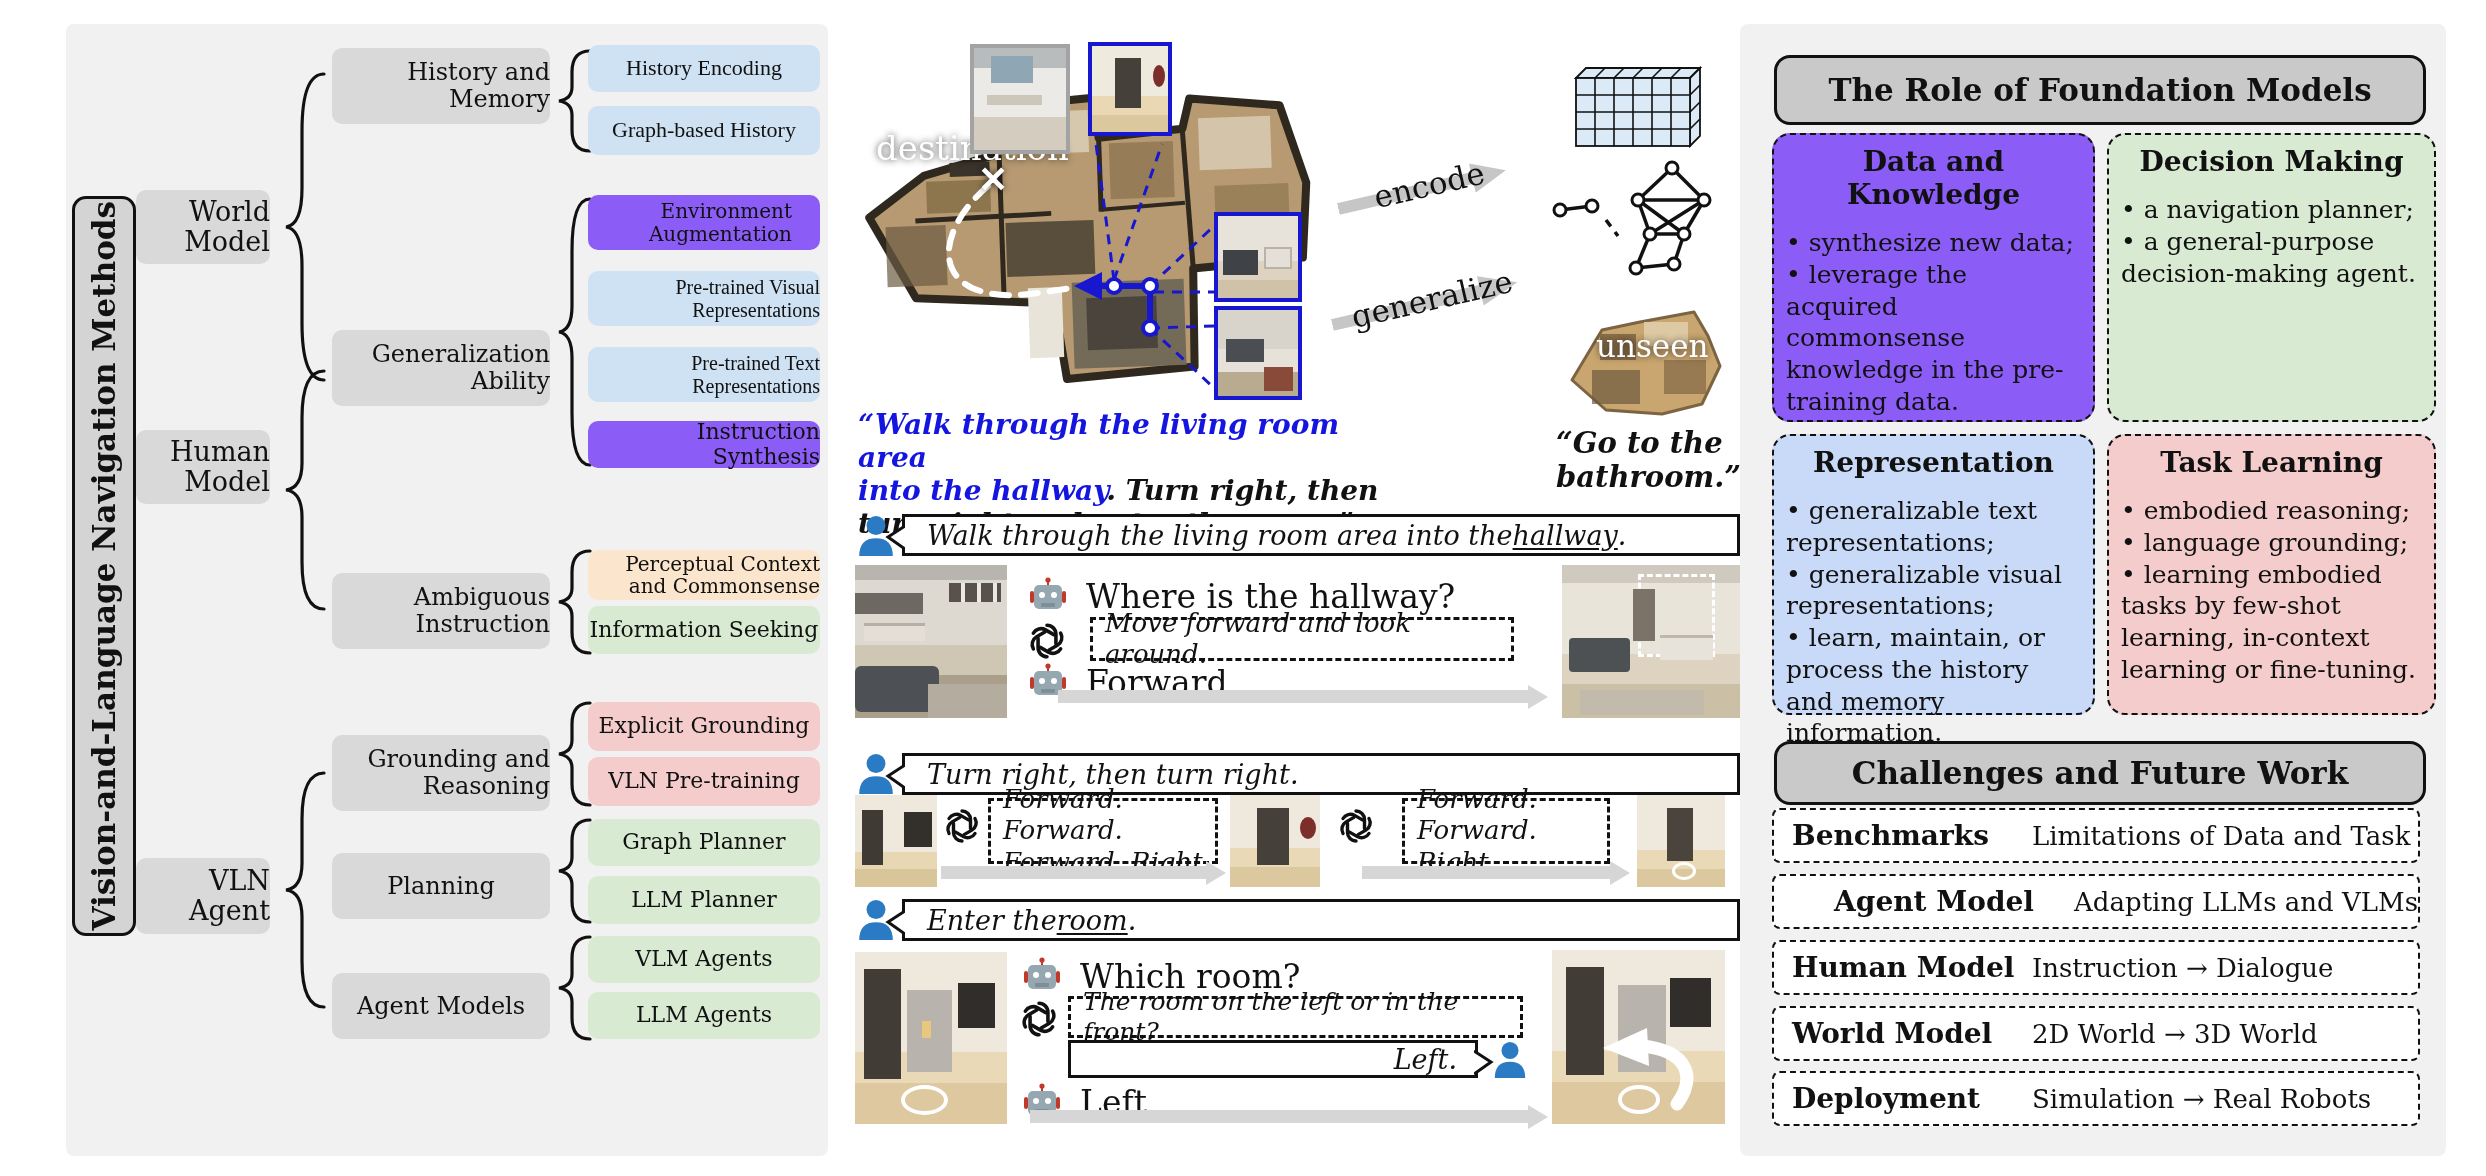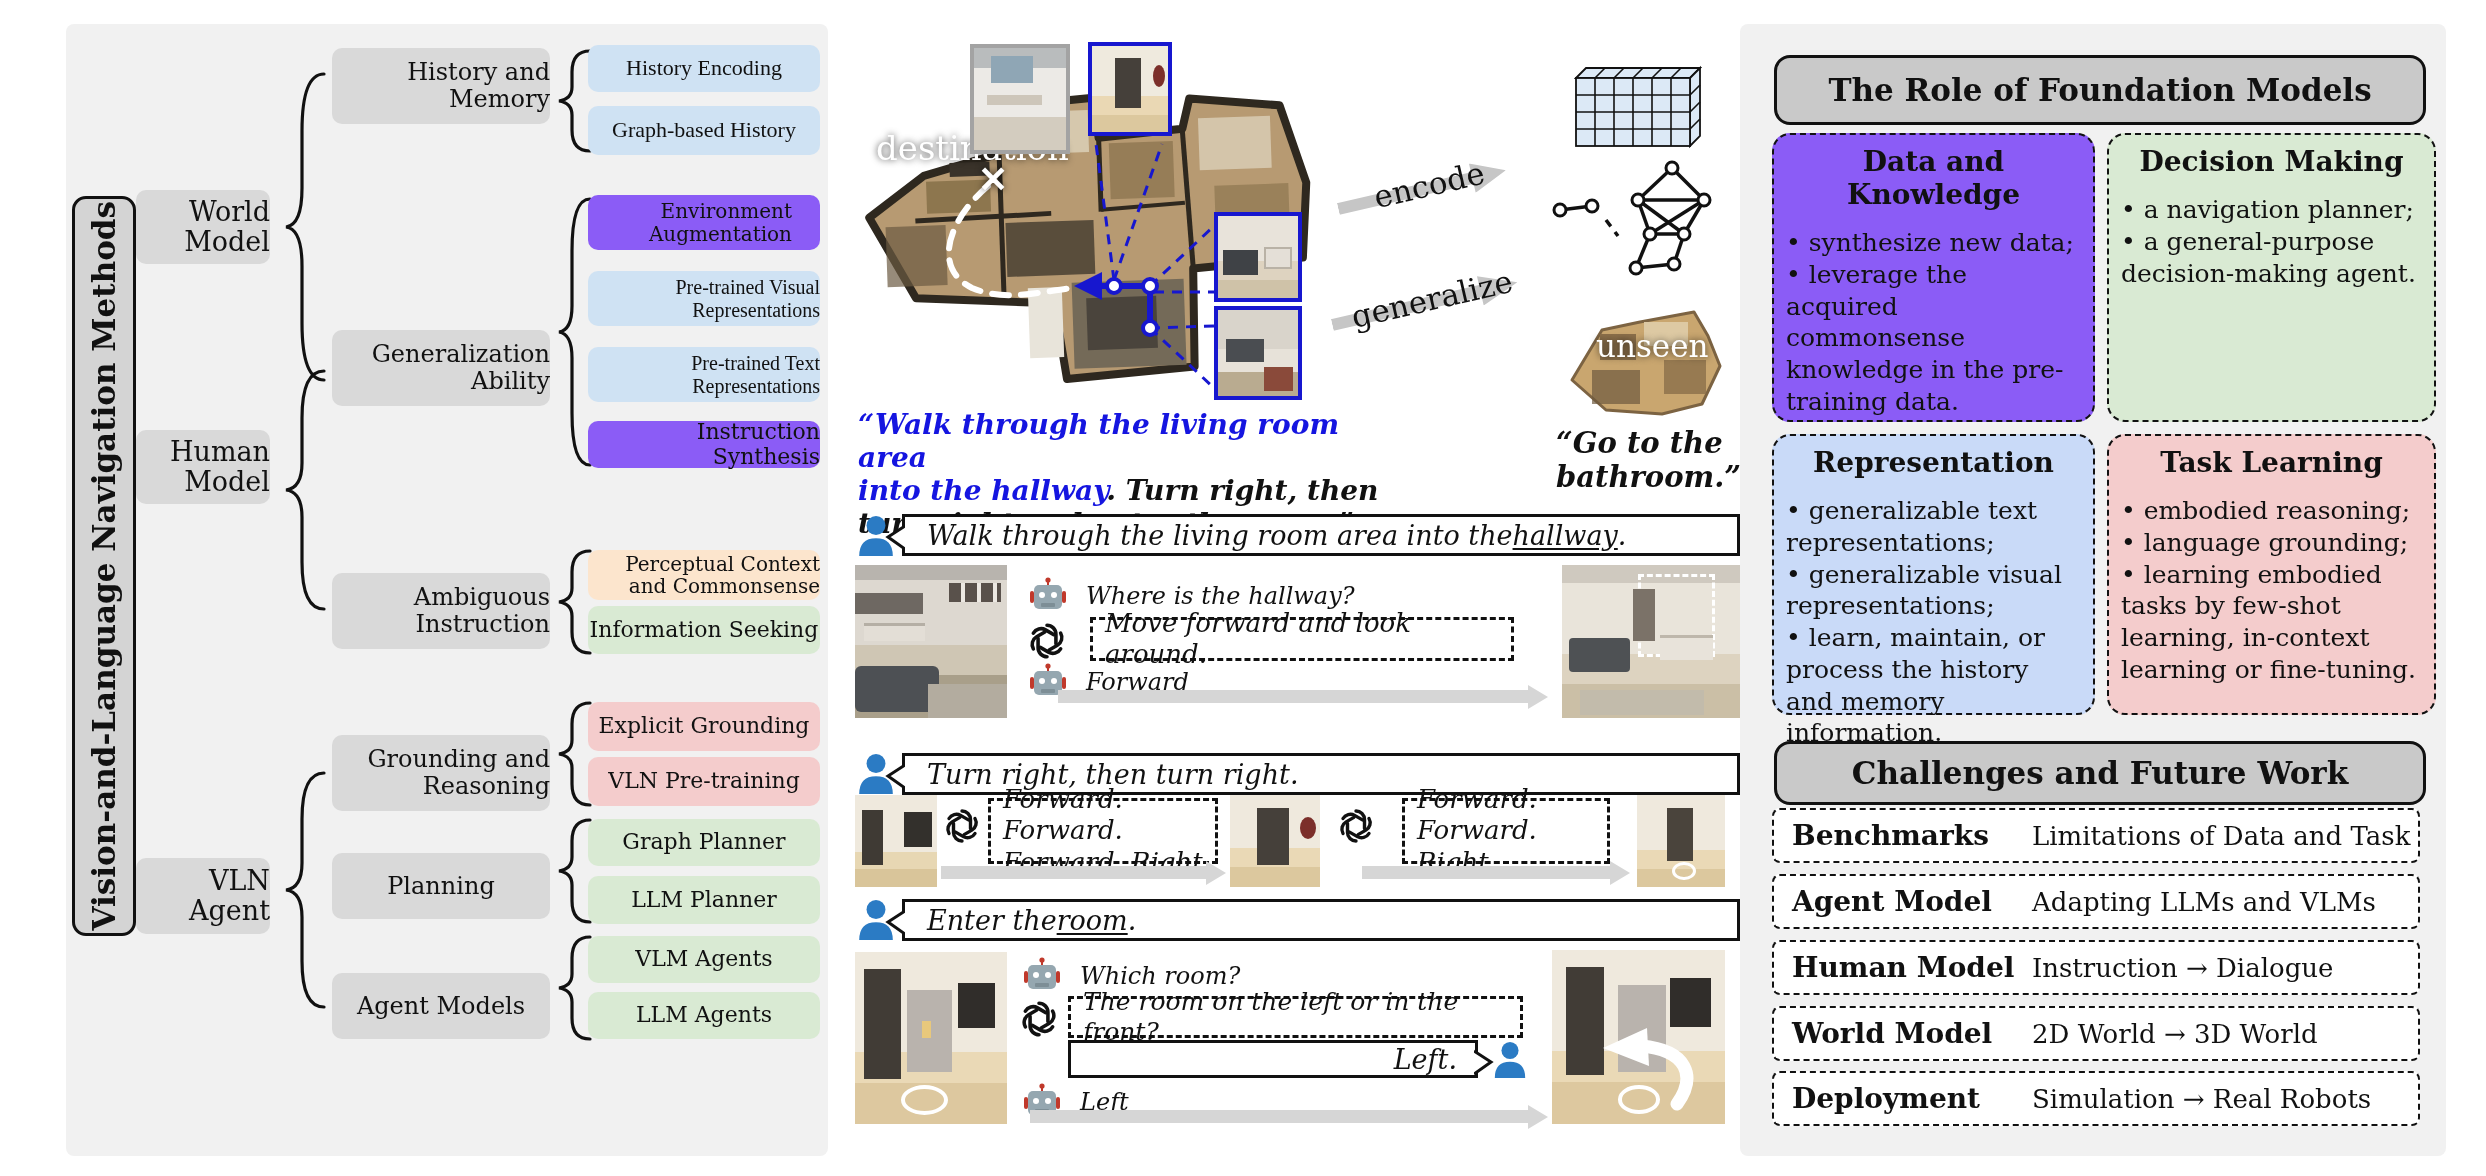--- a/index.html
+++ b/index.html
@@ -19,21 +19,21 @@
   .leaf.sm{font-size:20px;}
   .c-blue{background:#cfe2f3;font-family:Liberation Serif, serif;}.c-yellow{background:#8b5cf6;}.c-orange{background:#fce5cd;}
   .c-green{background:#d9ead3;}.c-red{background:#f4cccc;}
   .brace{position:absolute;}
   .brace path{stroke:#111;stroke-width:3.2;fill:none;stroke-linecap:round;}
   
   .speech{position:absolute;background:#fff;border:3px solid #111;display:flex;align-items:center;
           font-style:italic;font-size:27px;padding-left:22px;box-sizing:border-box;}
   .dashedbox{position:absolute;border:3px dashed #111;font-style:italic;font-size:26px;
              display:flex;flex-direction:column;justify-content:center;padding-left:12px;box-sizing:border-box;line-height:1.2;}
-  .chatline{position:absolute;display:flex;align-items:center;gap:18px;font-style:italic;font-size:24px;}
+  .chatline{position:absolute;display:flex;align-items:center;gap:18px;font-size:33px;}
   .garrow{position:absolute;height:13px;background:#d6d6d6;}
   .garrow:after{content:"";position:absolute;right:-20px;top:calc(50% - 12px);
                 border-top:12px solid transparent;border-bottom:12px solid transparent;border-left:20px solid #d6d6d6;}
   .bigarrow{position:absolute;transform-origin:left center;}
   .bigarrow .body{position:absolute;left:0;top:16px;height:30px;background:#c6c6c6;width:100%;
                   clip-path:polygon(0 30%,80% 30%,80% 0,100% 50%,80% 100%,80% 70%,0 70%);}
   .bigarrow .lab{position:absolute;left:8px;top:10px;width:100%;text-align:center;font-size:31px;color:#111;}
   .instr{position:absolute;font-weight:bold;font-style:italic;font-size:28px;line-height:1.18;}
   .blue{color:#1515e0;}
   .photo{position:absolute;overflow:hidden;}
@@ -551,21 +551,21 @@
 </div>
 
 <div class="hdr" style="left:1774px;top:741px;width:646px;height:58px;">
   <span>Challenges and Future Work</span>
   </div>
 
 <div class="chrow" style="left:1772px;top:808px;width:648px;height:55px;">
   <span class="lab">Benchmarks</span>
   <span class="val">Limitations of Data and Task</span>
   </div>
-<div class="chrow" style="left:1772px;top:874px;width:648px;height:55px;">
+<div class="chrow" style="left:1772px;top:874px;width:648px;height:55px;justify-content:flex-end;">
   <span class="lab">Agent Model</span>
   <span class="val">Adapting LLMs and VLMs</span>
   </div>
 <div class="chrow" style="left:1772px;top:940px;width:648px;height:55px;">
   <span class="lab">Human Model</span>
   <span class="val">Instruction → Dialogue</span>
   </div>
 <div class="chrow" style="left:1772px;top:1006px;width:648px;height:55px;">
   <span class="lab">World Model</span>
   <span class="val">2D World → 3D World</span>

